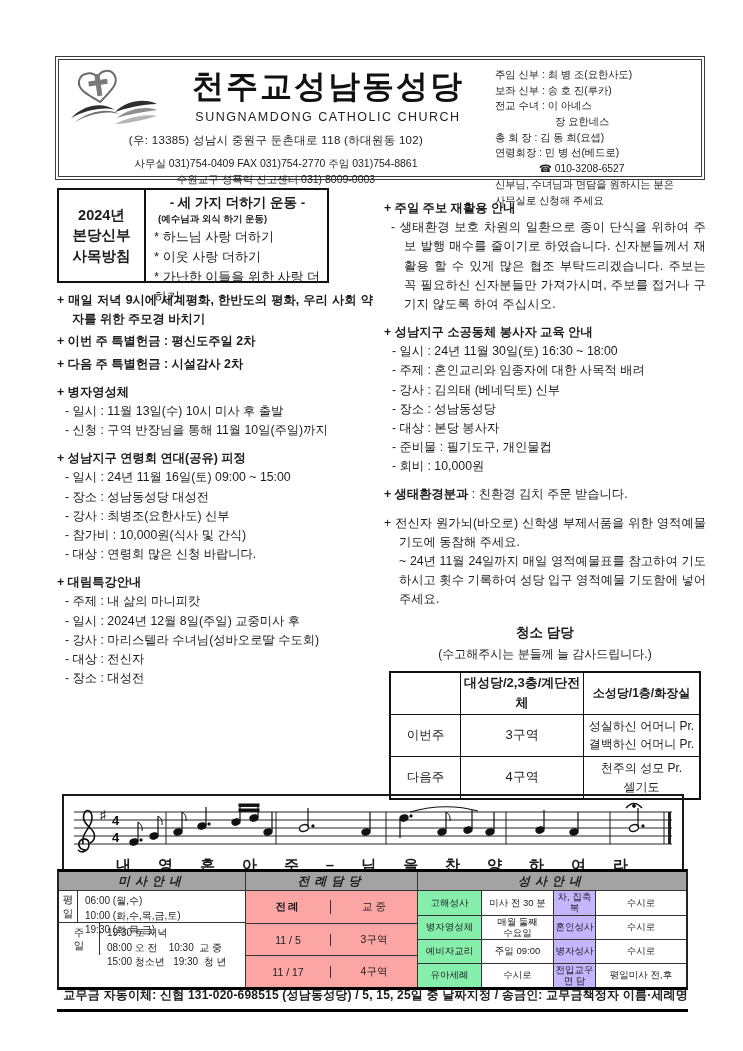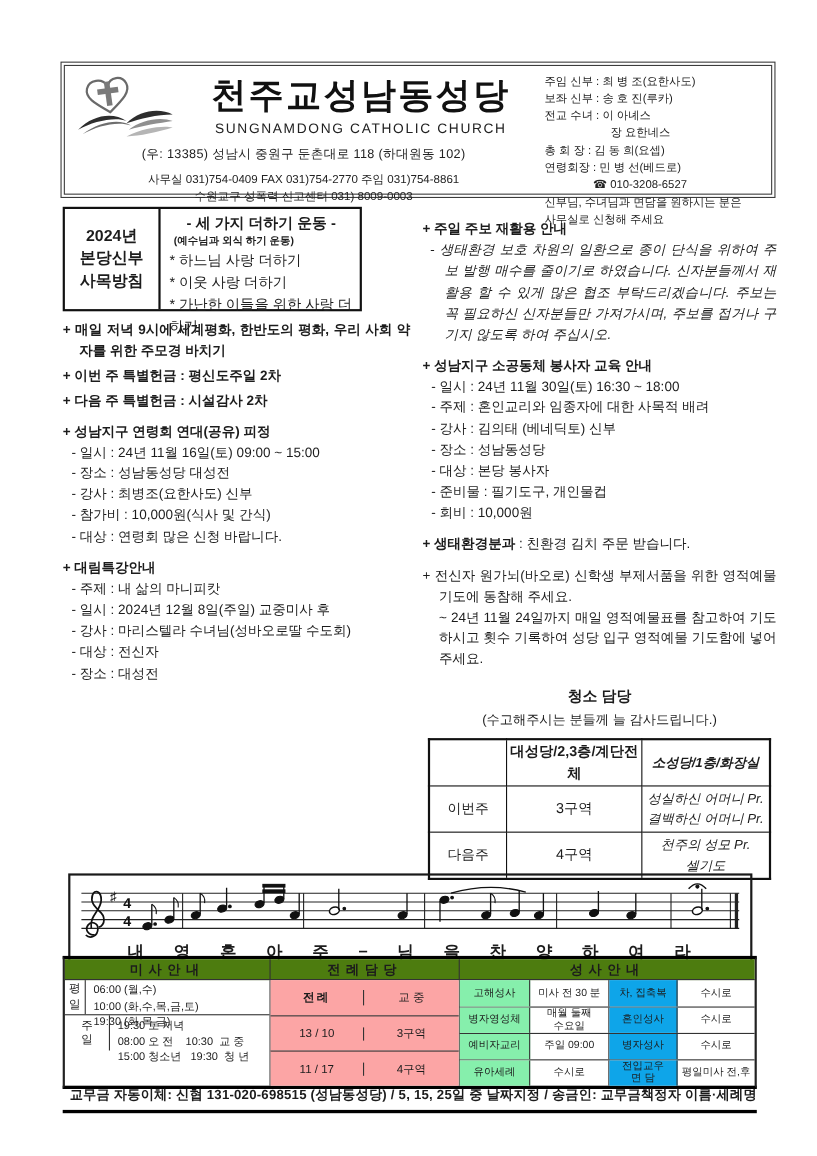--- a/index.html
+++ b/index.html
@@ -33,43 +33,43 @@
   .col { font-size:12.3px; line-height:1.56; color:#1c1c1c; }
   .col-left  { left:57px;  top:291px; width:316px; }
   .col-right { left:384px; top:199px; width:322px; }
   .hd  { font-weight:bold; padding-left:15px; text-indent:-15px; }
   .it  { padding-left:21px; text-indent:-13px; }
   .it2 { padding-left:34px; text-indent:-10px; }
   .bd  { padding-left:15px; }
   .sec { margin-bottom:9px; }
   .sec-tight { margin-bottom:3px; }
   .just { text-align:justify; }
-  .para { padding-left:20px; text-indent:-13px; text-align:justify; letter-spacing:0.2px;font-style:italic; }
+  .para { padding-left:20px; text-indent:-13px; text-align:justify; letter-spacing:0.2px; }
   .inline-bold { font-weight:bold; }
 
   
   .clean-title { text-align:center; font-weight:bold; font-size:13.5px; margin-top:13px; }
   .clean-sub { text-align:center; font-size:12px; margin-top:2px; }
   .clean-table { margin:7px auto 0 auto; border-collapse:collapse; width:312px; }
   .clean-table td { border:1px solid #111; text-align:center; vertical-align:middle; font-size:12.5px; }
   .clean-table { border:2px solid #111; }
   .clean-table .chead { font-size:11px; font-weight:bold; height:20px; }
   .clean-table .rowlabel { width:68px; }
   .clean-table .zone { width:118px; font-size:13px; }
-  .clean-table .groups { width:112px; font-size:12px; line-height:1.55; padding:2px 0;font-style:italic; }
+  .clean-table .groups { width:112px; font-size:12px; line-height:1.55; padding:2px 0; }
   .clean-table tr.r { height:42px; }
 
   
   .hymn-box { left:62px; top:794px; width:622px; height:88px; border:2px solid #1a1a1a; overflow:hidden; }
   .hymn-box svg { display:block; margin:6px auto 0 auto; }
   .lyrics { display:flex; justify-content:space-between; width:512px; margin:-2px 0 0 52px; font-size:15px; font-weight:bold; }
 
   
   .btable { left:57px; top:869px; width:631px; border-top:3px solid #000; border-bottom:3px solid #000; border-left:2px solid #222; border-right:2px solid #222; }
-  .bt-head { display:flex; height:19px; background:#4d7c0f; border-bottom:1px solid #333; font-weight:bold; font-size:12px; }
+  .bt-head { display:flex; height:19px; background:#a3a3a3; border-bottom:1px solid #333; font-weight:bold; font-size:12px;font-style:italic; }
   .bt-head > div { display:flex; align-items:center; justify-content:center; letter-spacing:5px; }
   .bh1 { width:187px; border-right:1px solid #333; }
   .bh2 { width:172px; border-right:1px solid #333; }
   .bh3 { flex:1; }
   .bt-body { display:flex; height:96px; }
   .bcol1 { width:187px; border-right:1px solid #333; }
   .bcol2 { width:172px; border-right:1px solid #333; }
   .bcol3 { flex:1; }
   .mrow { height:32px; display:flex; }
   .mrow.top { border-bottom:1px solid #333; }
@@ -78,21 +78,21 @@
   .lrow { height:32px; display:flex; background:#fca5a5;align-items:center; }
   .lrow + .lrow { border-top:1px solid #333; }
   .lc1 { width:85px; border-right:1px solid #333; display:flex; align-items:center; justify-content:center; font-size:10.5px; }
   .lc2 { flex:1; display:flex; align-items:center; justify-content:center; font-size:10.5px; }
   .lbold { font-weight:bold; letter-spacing:2px; }
   .srow { height:24px; display:flex; }
   .srow + .srow { border-top:1px solid #333; }
   .sc { display:flex; align-items:center; justify-content:center; font-size:9.5px; text-align:center; white-space:pre-line; line-height:1.15; }
   .sc1 { width:64px; background:#86efac; border-right:1px solid #333; }
   .sc2 { width:72px; border-right:1px solid #333; }
-  .sc3 { width:62px; background:#0ea5e9; border-right:1px solid #333; }
+  .sc3 { width:42px; background:#c4b5fd; border-right:1px solid #333; }
   .sc4 { flex:1; }
 
   
   .footer { left:57px; top:987px; width:631px; text-align:right; font-weight:bold; font-size:12px; padding-bottom:5px; border-bottom:3px solid #000; letter-spacing:0.2px; }
 </style>
 </head>
 <body>
 
 <div class="abs header-box">
   <div class="header-left">
@@ -146,20 +146,25 @@
     <div class="policy-item">* 이웃 사랑 더하기</div>
     <div class="policy-item">* 가난한 이들을 위한 사랑 더하기</div>
   </div>
 </div>
 
 <div class="abs col col-left">
   <div class="sec-tight hd just">+ 매일 저녁 9시에 세계평화, 한반도의 평화, 우리 사회 약자를 위한 주모경 바치기</div>
   <div class="sec-tight hd">+ 이번 주 특별헌금 : 평신도주일 2차</div>
   <div class="sec hd">+ 다음 주 특별헌금 : 시설감사 2차</div>
 
+  <div class="sec">
+    <div class="hd">+ 병자영성체</div>
+    <div class="it">- 일시 : 11월 13일(수) 10시 미사 후 출발</div>
+    <div class="it">- 신청 : 구역 반장님을 통해 11월 10일(주일)까지</div>
+  </div>
 
   <div class="sec">
     <div class="hd">+ 성남지구 연령회 연대(공유) 피정</div>
     <div class="it">- 일시 : 24년 11월 16일(토) 09:00 ~ 15:00</div>
     <div class="it">- 장소 : 성남동성당 대성전</div>
     <div class="it">- 강사 : 최병조(요한사도) 신부</div>
     <div class="it">- 참가비 : 10,000원(식사 및 간식)</div>
     <div class="it">- 대상 : 연령회 많은 신청 바랍니다.</div>
   </div>
 
@@ -337,21 +342,21 @@
 08:00 오 전    10:30  교 중
 15:00 청소년   19:30  청 년</div>
       </div>
     </div>
     <div class="bcol2">
       <div class="lrow">
         <div class="lc1 lbold">전례</div>
         <div class="lc2">교 중</div>
       </div>
       <div class="lrow">
-        <div class="lc1">13 / 10</div>
+        <div class="lc1">11 / 5</div>
         <div class="lc2">3구역</div>
       </div>
       <div class="lrow">
         <div class="lc1">11 / 17</div>
         <div class="lc2">4구역</div>
       </div>
     </div>
     <div class="bcol3">
       <div class="srow">
         <div class="sc sc1">고해성사</div>

